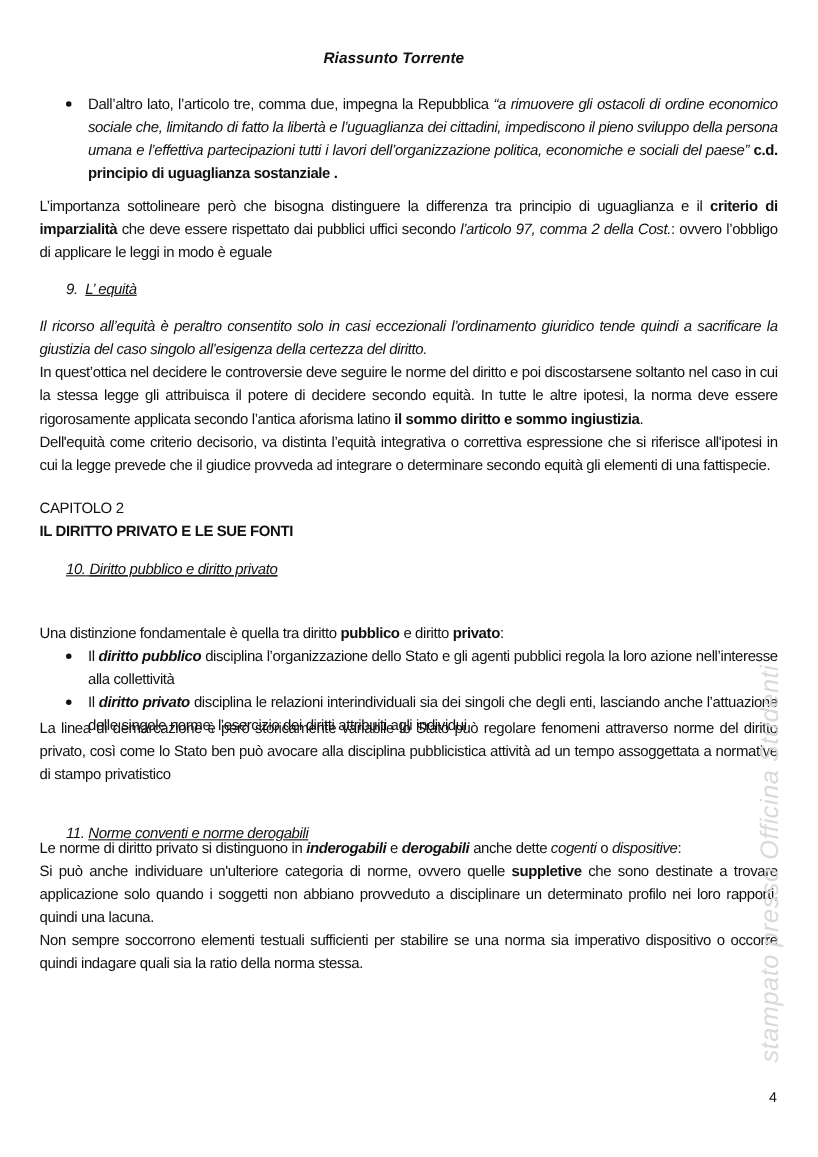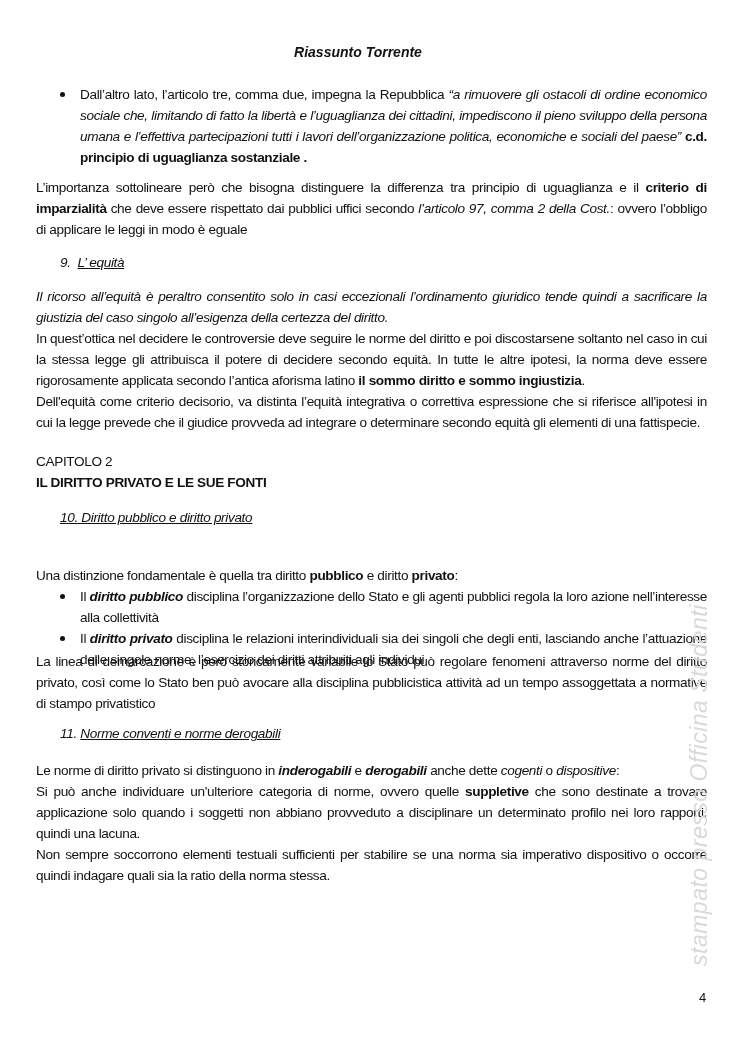--- a/index.html
+++ b/index.html
@@ -76,21 +76,21 @@
     <ul>
       <li class="last"><span>Il </span><b><i>diritto pubblico</i></b><span> disciplina l’organizzazione dello Stato e gli agenti pubblici regola la loro azione nell’interesse alla collettività</span></li>
       <li class="last"><span>Il </span><b><i>diritto privato</i></b><span> disciplina le relazioni interindividuali sia dei singoli che degli enti, lasciando anche l’attuazione delle singole norme, l’esercizio dei diritti attribuiti agli individui</span></li>
     </ul>
   </div>
 
   <div class="sec" style="top:651px;">
     <p class="last">La linea di demarcazione è però storicamente variabile lo Stato può regolare fenomeni attraverso norme del diritto privato, così come lo Stato ben può avocare alla disciplina pubblicistica attività ad un tempo assoggettata a normative di stampo privatistico</p>
   </div>
 
-  <div class="sec heading-num" style="top:723px;">
+  <div class="sec heading-num" style="top:747px;">
     <span>11.</span>&nbsp;<span class="u">Norme conventi e norme derogabili</span>
   </div>
 
   <div class="sec" style="top:760px;">
     <p class="last"><span>Le norme di diritto privato si distinguono in </span><b><i>inderogabili</i></b><span> e </span><b><i>derogabili</i></b><span> anche dette </span><i>cogenti</i><span> o </span><i>dispositive</i><span>:</span></p>
     <ul>
     </ul>
     <p class="last"><span>Si può anche individuare un'ulteriore categoria di norme, ovvero quelle </span><b>suppletive</b><span> che sono destinate a trovare applicazione solo quando i soggetti non abbiano provveduto a disciplinare un determinato profilo nei loro rapporti, quindi una lacuna.</span></p>
     <p class="last">Non sempre soccorrono elementi testuali sufficienti per stabilire se una norma sia imperativo dispositivo o occorre quindi indagare quali sia la ratio della norma stessa.</p>
   </div>

